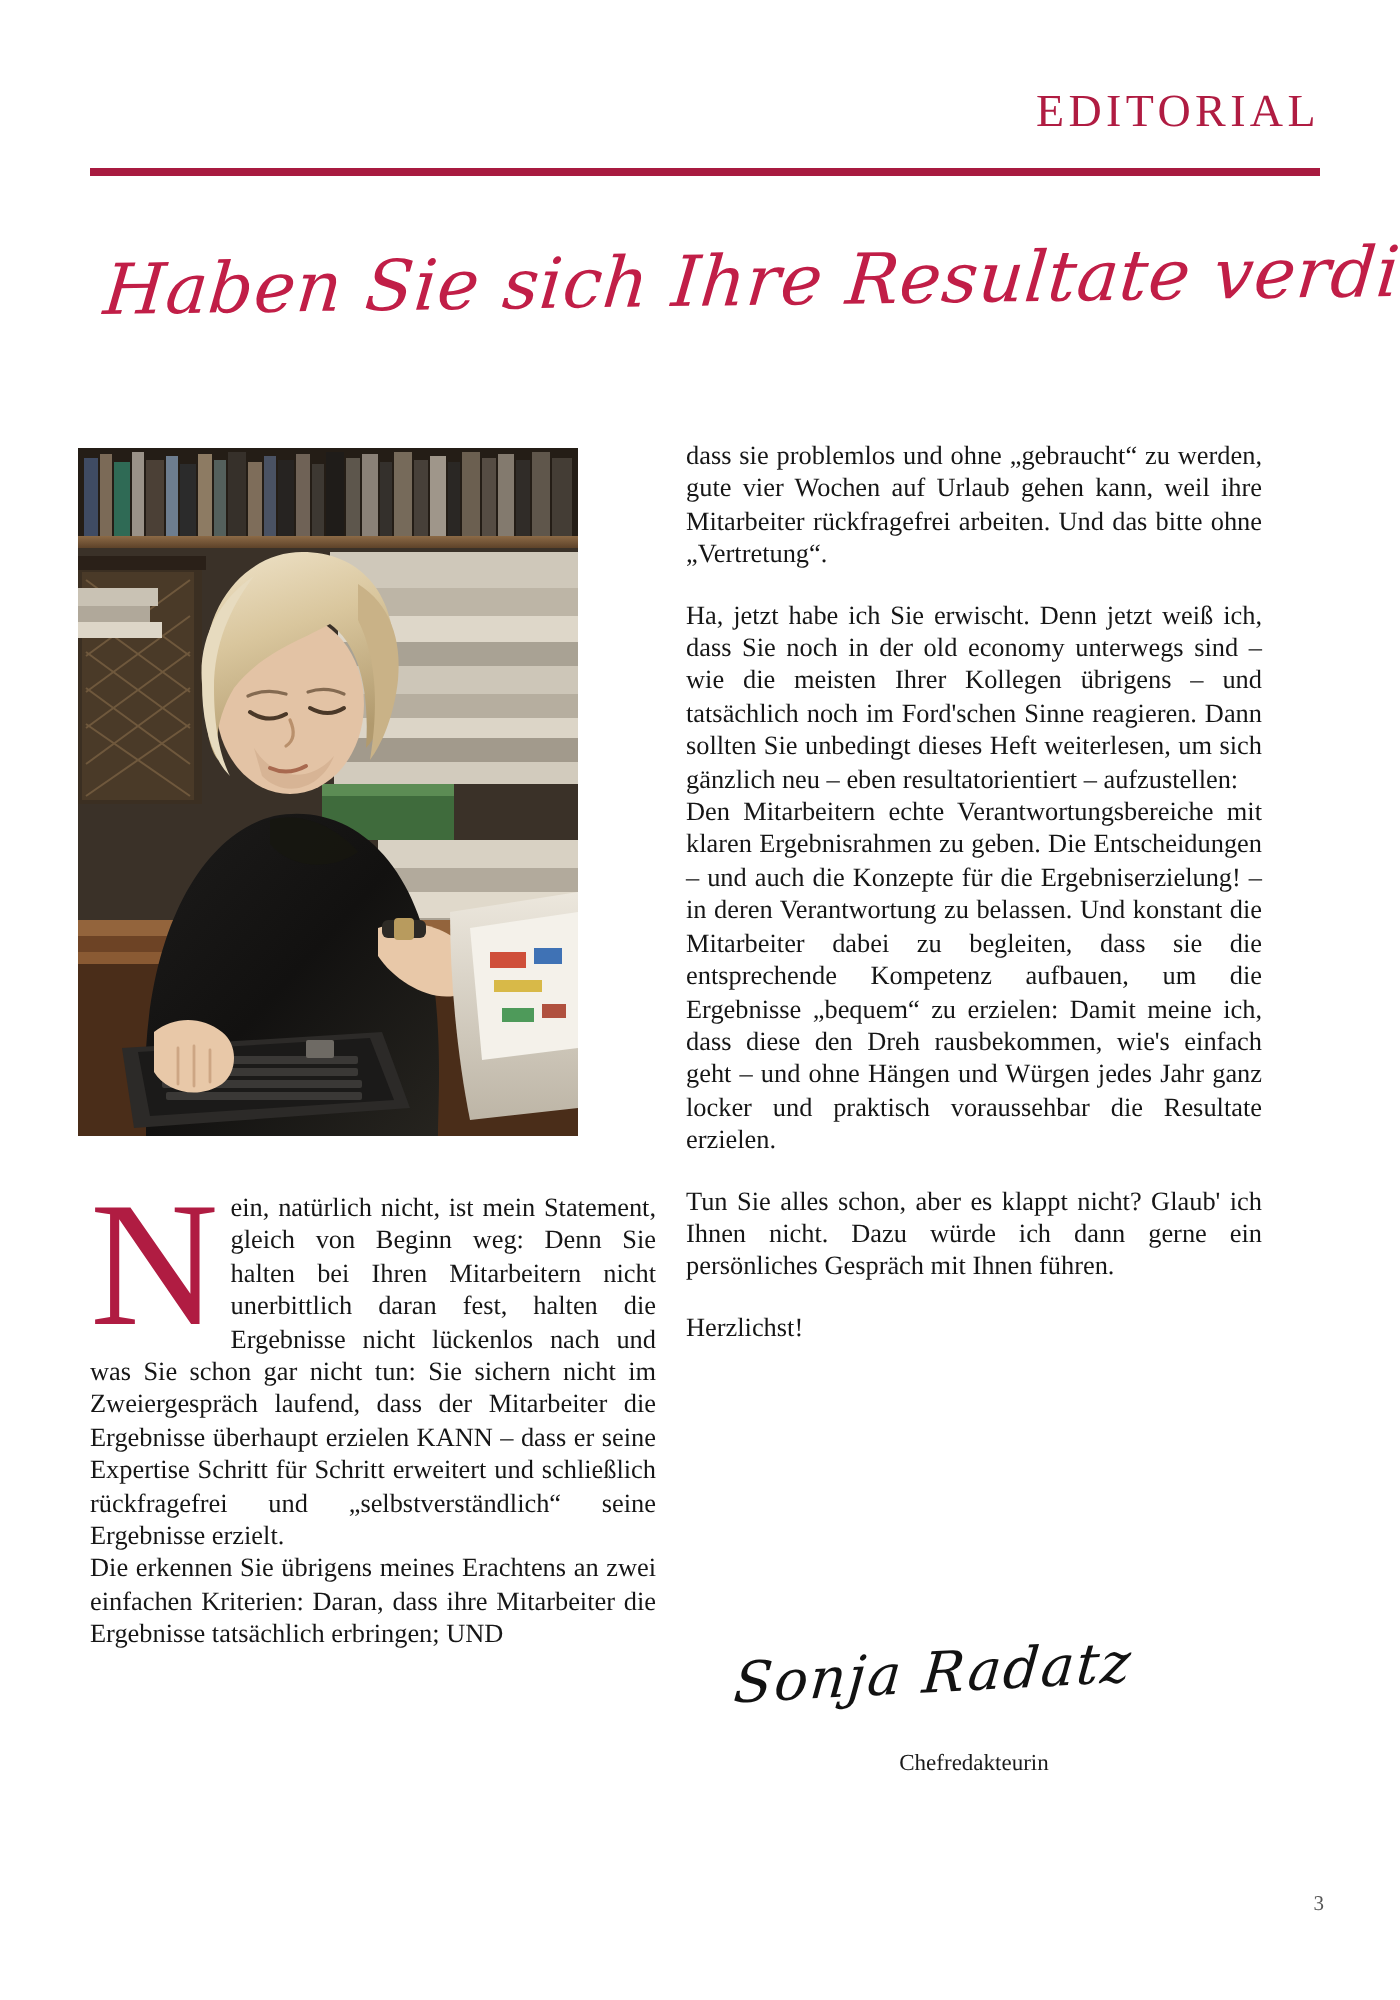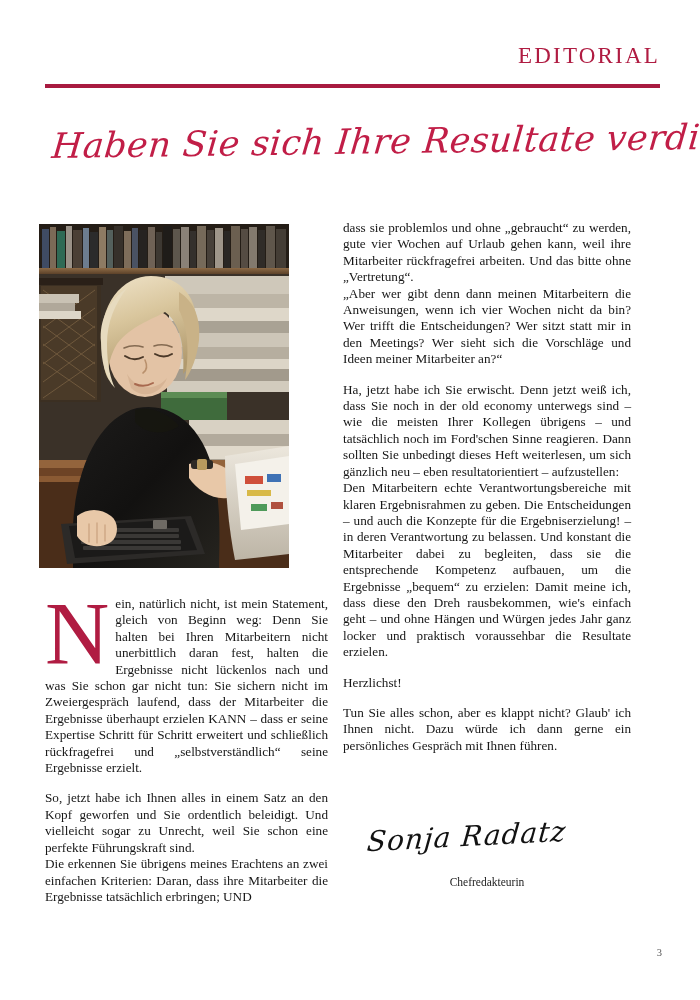--- a/index.html
+++ b/index.html
@@ -344,31 +344,29 @@
         <rect x="212" y="280" width="16" height="7" fill="#4e9a5a"></rect>
         <rect x="232" y="278" width="12" height="7" fill="#b0513f"></rect>
       </g>
 
       <rect x="0" y="0" width="250" height="344" fill="none"></rect>
     </svg>
   </div>
 
   <div class="col col-left">
     <p class="dropcap-para"><span class="dropcap">N</span><span>ein, natürlich nicht, ist mein Statement, gleich von Beginn weg: Denn Sie halten bei Ihren Mitarbeitern nicht unerbittlich daran fest, halten die Ergebnisse nicht lückenlos nach und was Sie schon gar nicht tun: Sie sichern nicht im Zweiergespräch laufend, dass der Mitarbeiter die Ergebnisse überhaupt erzielen KANN – dass er seine Expertise Schritt für Schritt erweitert und schließlich rückfragefrei und „selbstverständlich“ seine Ergebnisse erzielt.</span></p>
-    <p class="gap">So, jetzt habe ich Ihnen alles in einem Satz an den Kopf geworfen und Sie ordentlich beleidigt. Und vielleicht sogar zu Unrecht, weil Sie schon eine perfekte Führungskraft sind.</p>
     <p>Die erkennen Sie übrigens meines Erachtens an zwei einfachen Kriterien: Daran, dass ihre Mitarbeiter die Ergebnisse tatsächlich erbringen; UND</p>
   </div>
 
   <div class="col col-right">
     <p>dass sie problemlos und ohne „gebraucht“ zu werden, gute vier Wochen auf Urlaub gehen kann, weil ihre Mitarbeiter rückfragefrei arbeiten. Und das bitte ohne „Vertretung“.</p>
-    <p>„Aber wer gibt denn dann meinen Mitarbeitern die Anweisungen, wenn ich vier Wochen nicht da bin? Wer trifft die Entscheidungen? Wer sitzt statt mir in den Meetings? Wer sieht sich die Vorschläge und Ideen meiner Mitarbeiter an?“</p>
     <p class="gap">Ha, jetzt habe ich Sie erwischt. Denn jetzt weiß ich, dass Sie noch in der old economy unterwegs sind – wie die meisten Ihrer Kollegen übrigens – und tatsächlich noch im Ford'schen Sinne reagieren. Dann sollten Sie unbedingt dieses Heft weiterlesen, um sich gänzlich neu – eben resultatorientiert – aufzustellen:</p>
     <p>Den Mitarbeitern echte Verantwortungsbereiche mit klaren Ergebnisrahmen zu geben. Die Entscheidungen – und auch die Konzepte für die Ergebniserzielung! – in deren Verantwortung zu belassen. Und konstant die Mitarbeiter dabei zu begleiten, dass sie die entsprechende Kompetenz aufbauen, um die Ergebnisse „bequem“ zu erzielen: Damit meine ich, dass diese den Dreh rausbekommen, wie's einfach geht – und ohne Hängen und Würgen jedes Jahr ganz locker und praktisch voraussehbar die Resultate erzielen.</p>
+    <p class="gap">Tun Sie alles schon, aber es klappt nicht? Glaub' ich Ihnen nicht. Dazu würde ich dann gerne ein persönliches Gespräch mit Ihnen führen.</p>
     <p class="gap">Herzlichst!</p>
-    <p class="gap">Tun Sie alles schon, aber es klappt nicht? Glaub' ich Ihnen nicht. Dazu würde ich dann gerne ein persönliches Gespräch mit Ihnen führen.</p>
   </div>
 
   <div class="sign-block">
     <div class="signature">Sonja Radatz</div>
     <div class="sign-credit">
       <div>Chefredakteurin</div>
     </div>
   </div>
 
   <div class="page-number">3</div>

